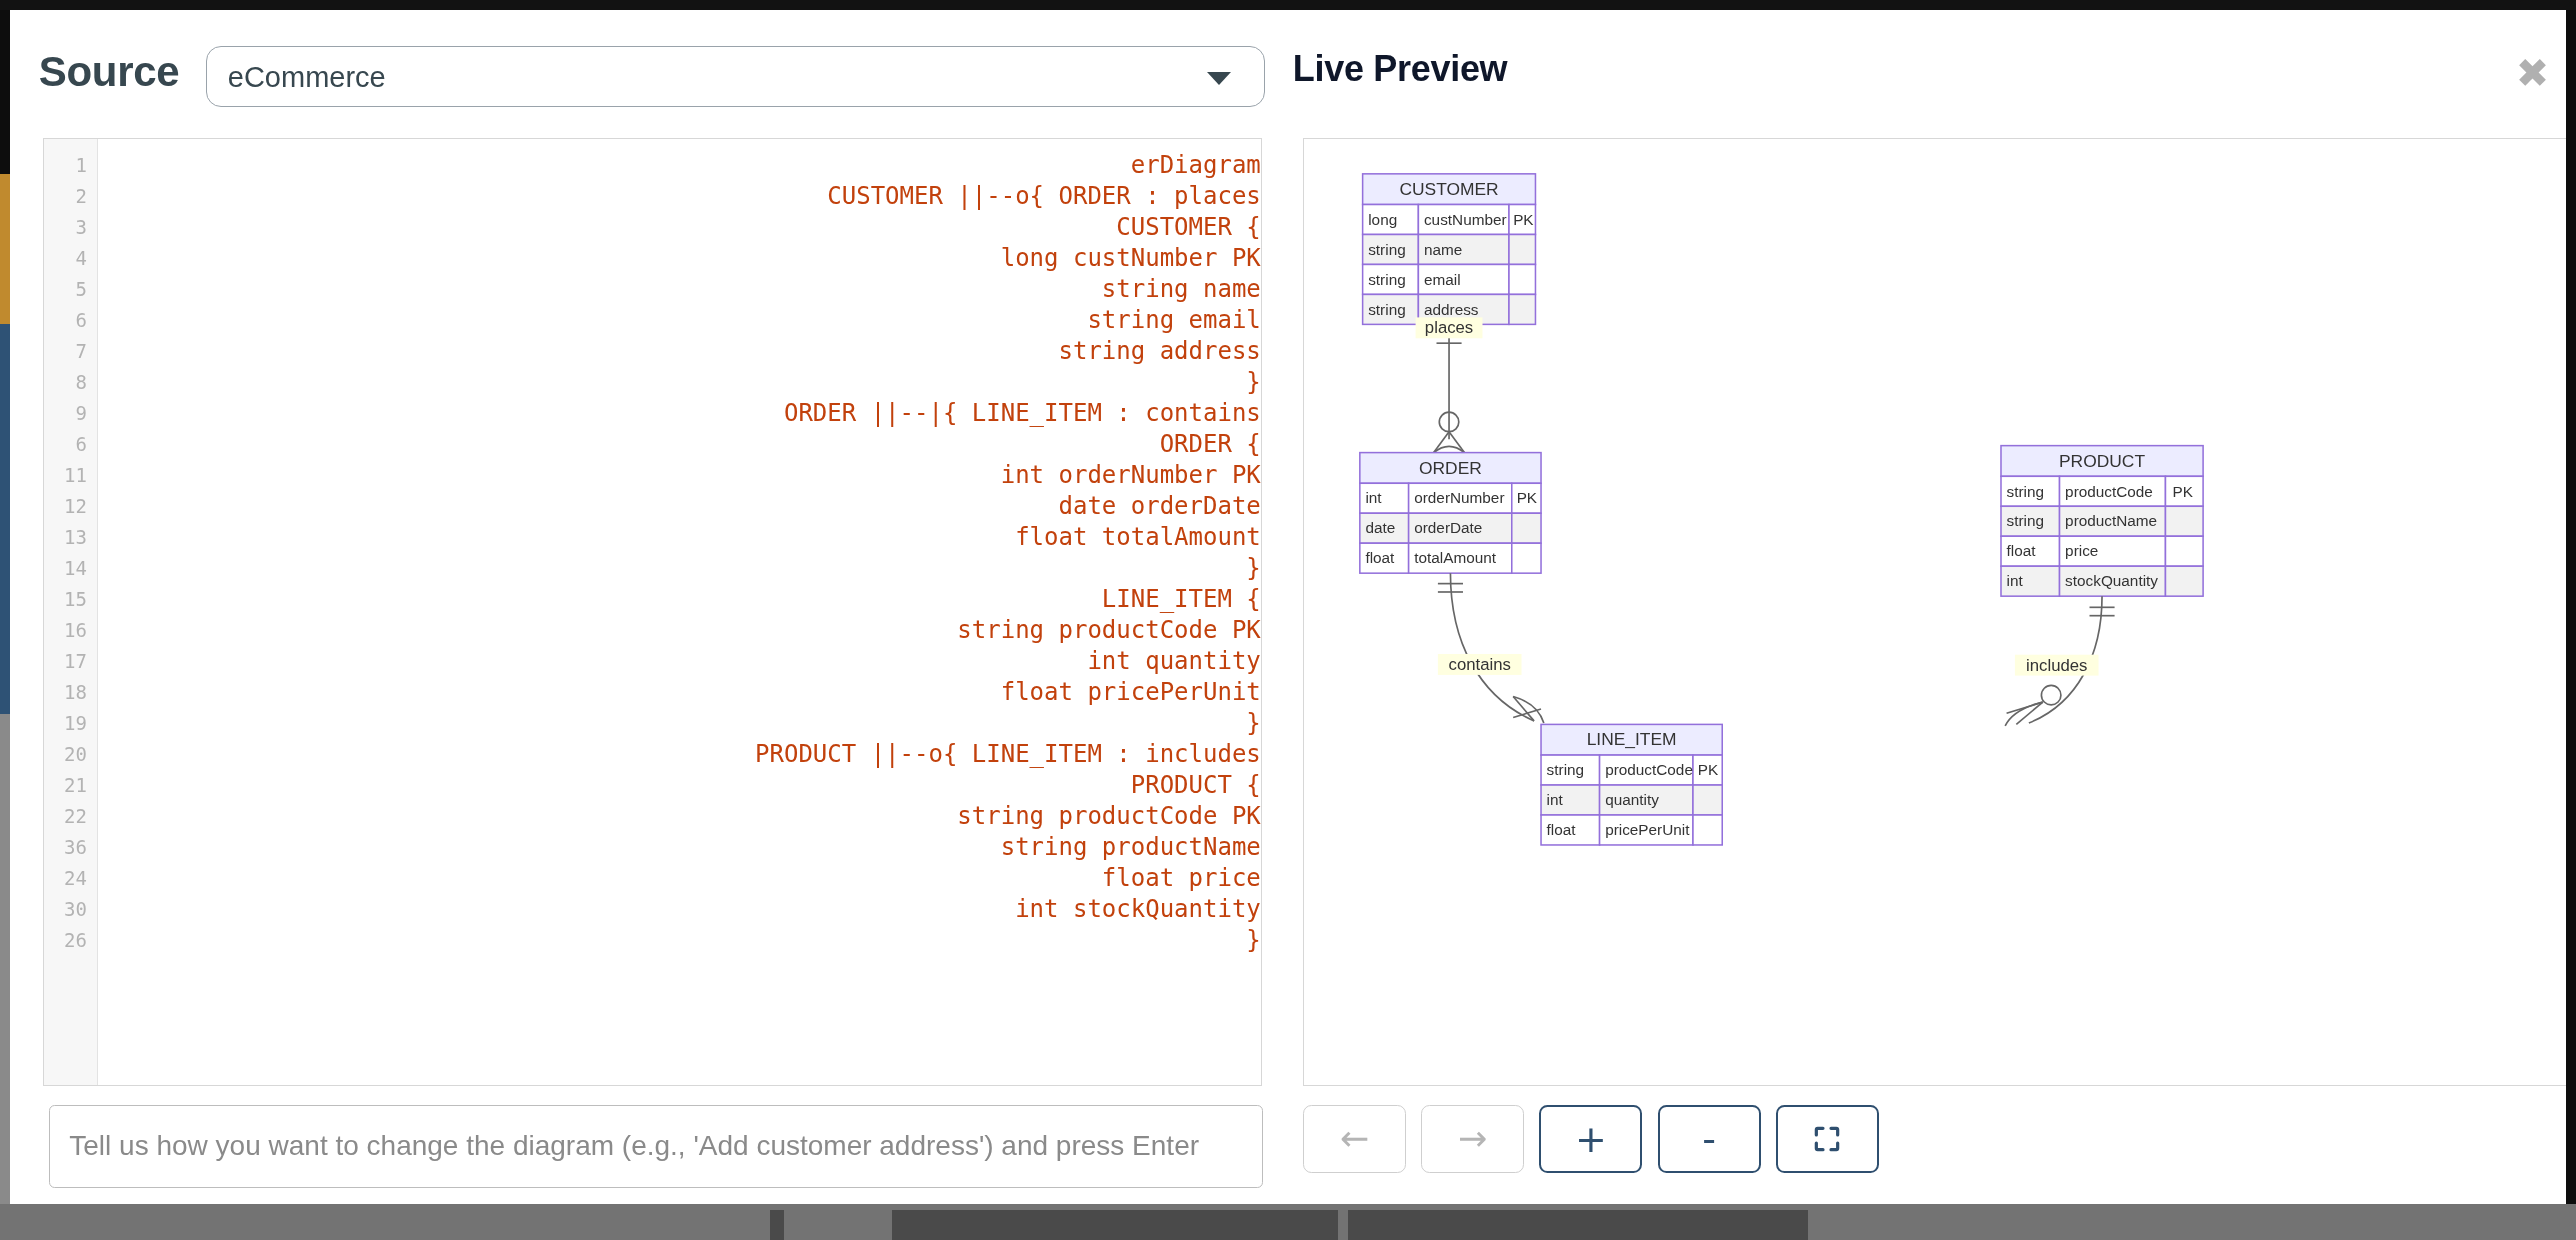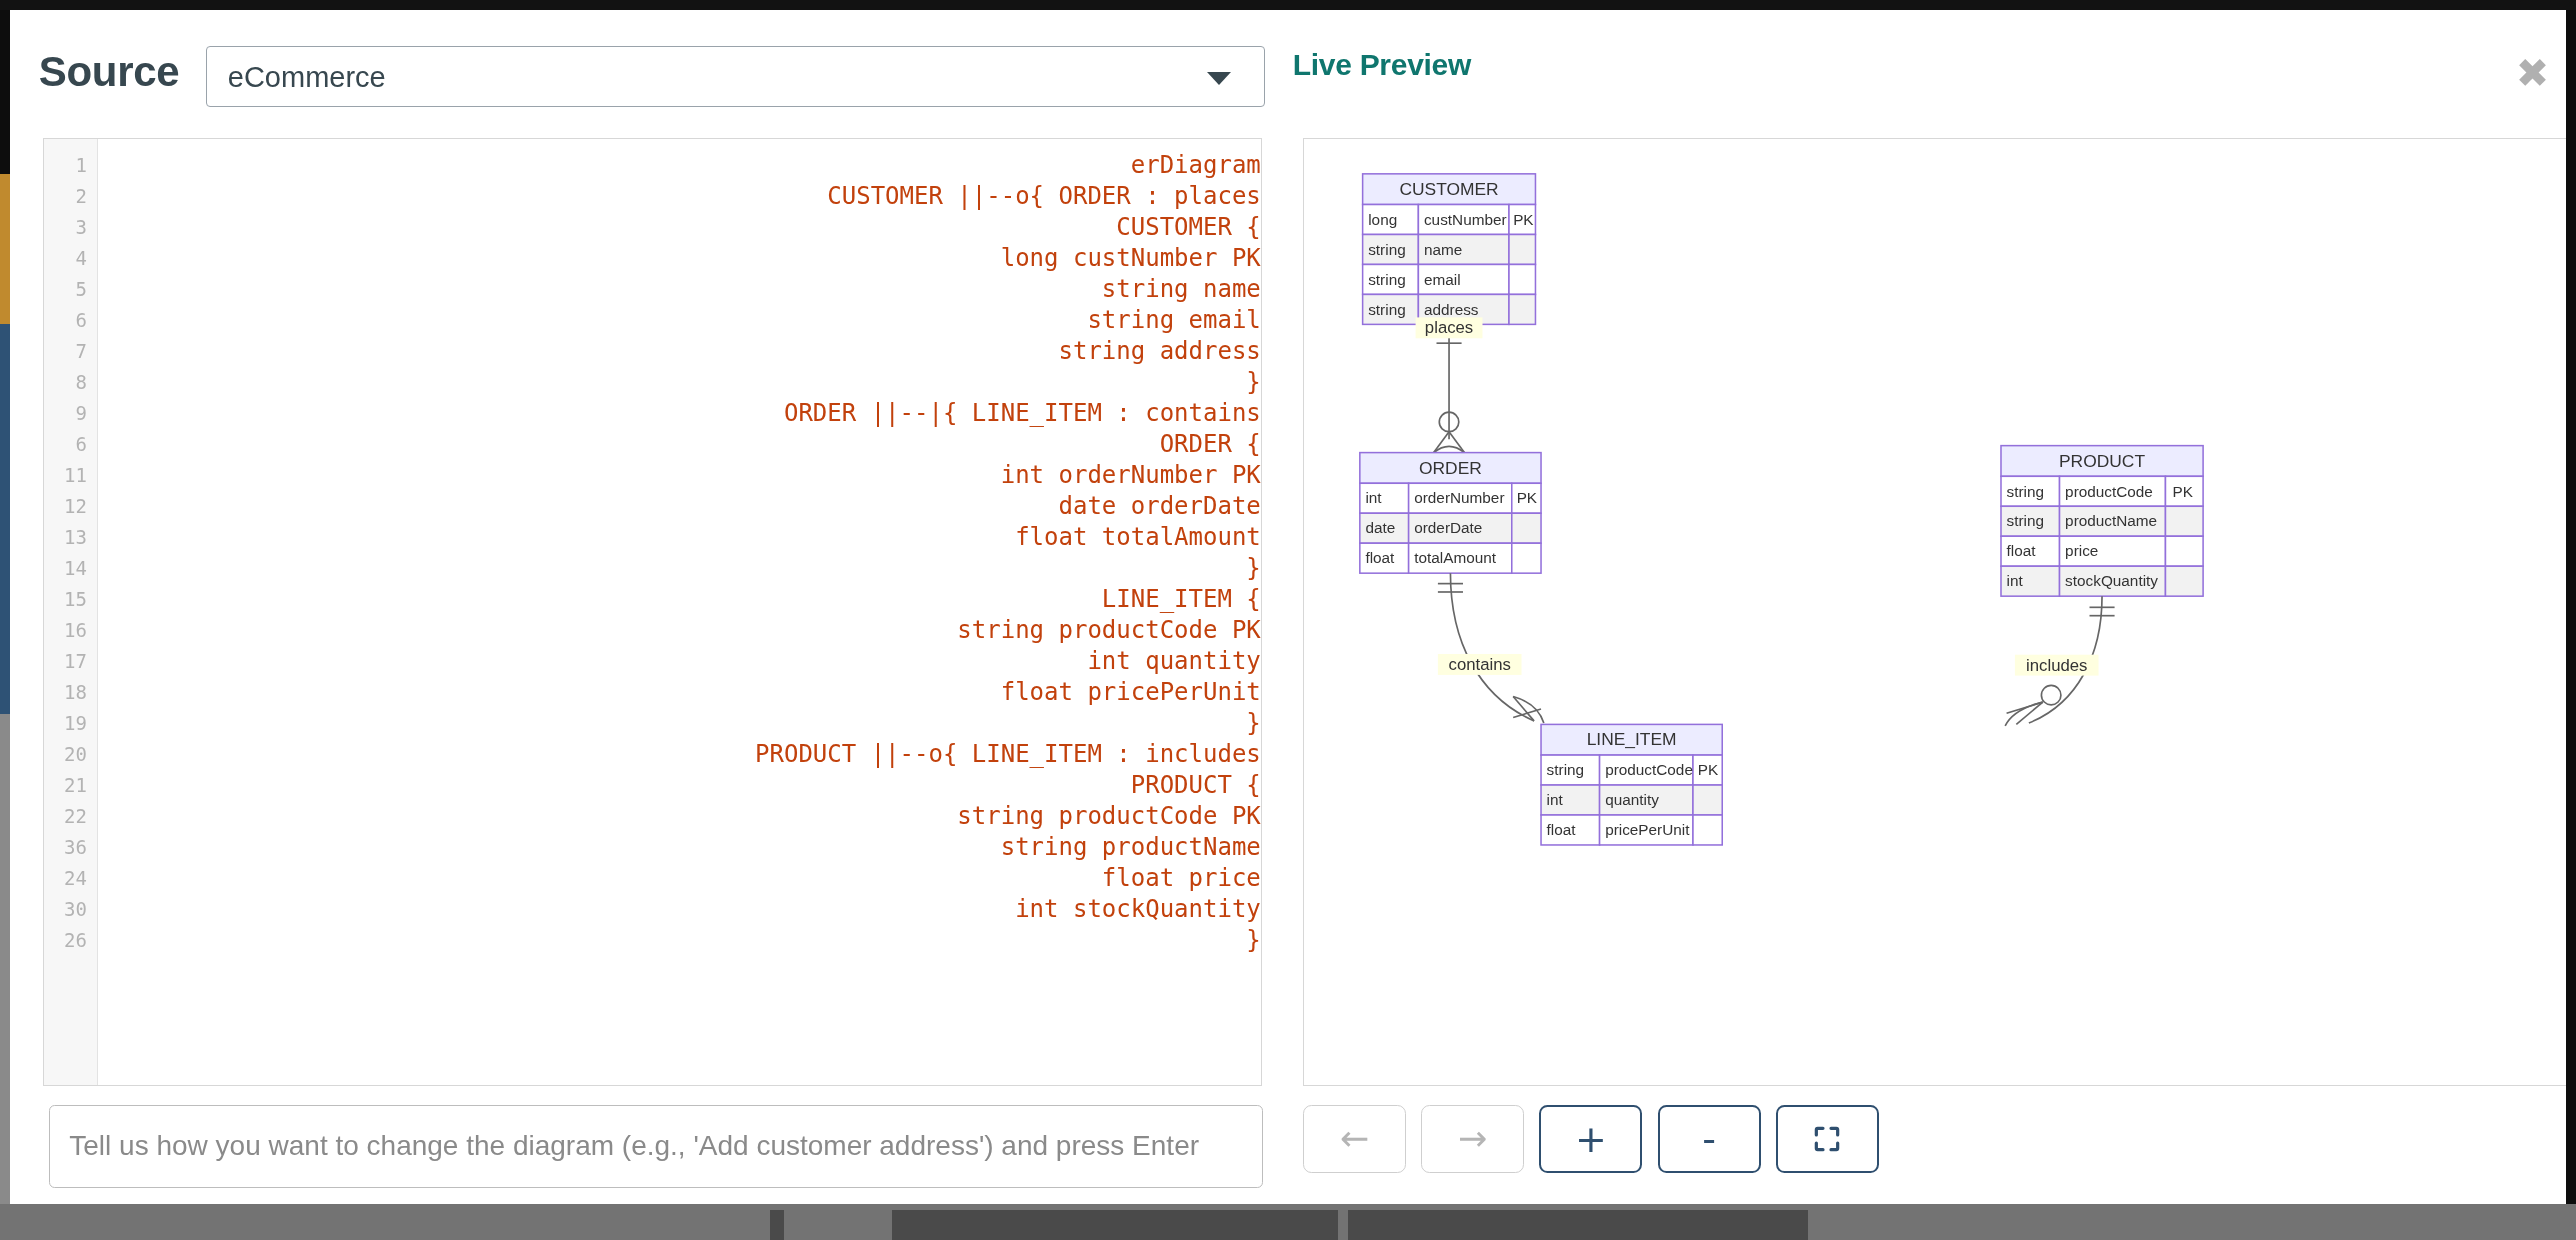--- a/index.html
+++ b/index.html
@@ -54,37 +54,37 @@
     position: absolute; left: 0; top: 0; width: 100%; height: 125px;
   }
   .source-title {
     position: absolute; left: 29px; top: 38px;
     font-size: 42px; font-weight: bold; color: #37474f;
     letter-spacing: -0.3px;
   }
   .source-select {
     position: absolute; left: 196px; top: 36px;
     width: 1059px; height: 61px;
-    border: 1.4px solid #9aa3ab; border-radius: 4px;
+    border: 1.4px solid #9aa3ab; border-radius: 15px;
     background: #fff;
   }
   .source-select .value {
     position: absolute; left: 21px; top: 14px;
     font-size: 29px; color: #37474f;
   }
   .source-select .chev {
     position: absolute; right: 33px; top: 25px;
     width: 0; height: 0;
     border-left: 12px solid transparent;
     border-right: 12px solid transparent;
     border-top: 13.2px solid #37474f;
   }
   .live-title {
     position: absolute; left: 1283px; top: 38px;
-    font-size: 30px; font-weight: bold; color: #0f766e;
+    font-size: 36px; font-weight: bold; color: #0f172a;
     letter-spacing: -0.3px;
   }
   .close-btn {
     position: absolute; left: 2506px; top: 43px;
     font-size: 40px; line-height: 40px; color: #b0b0b0;
     font-weight: bold; cursor: pointer;
     font-family: "DejaVu Sans", sans-serif;
   }
 
   

